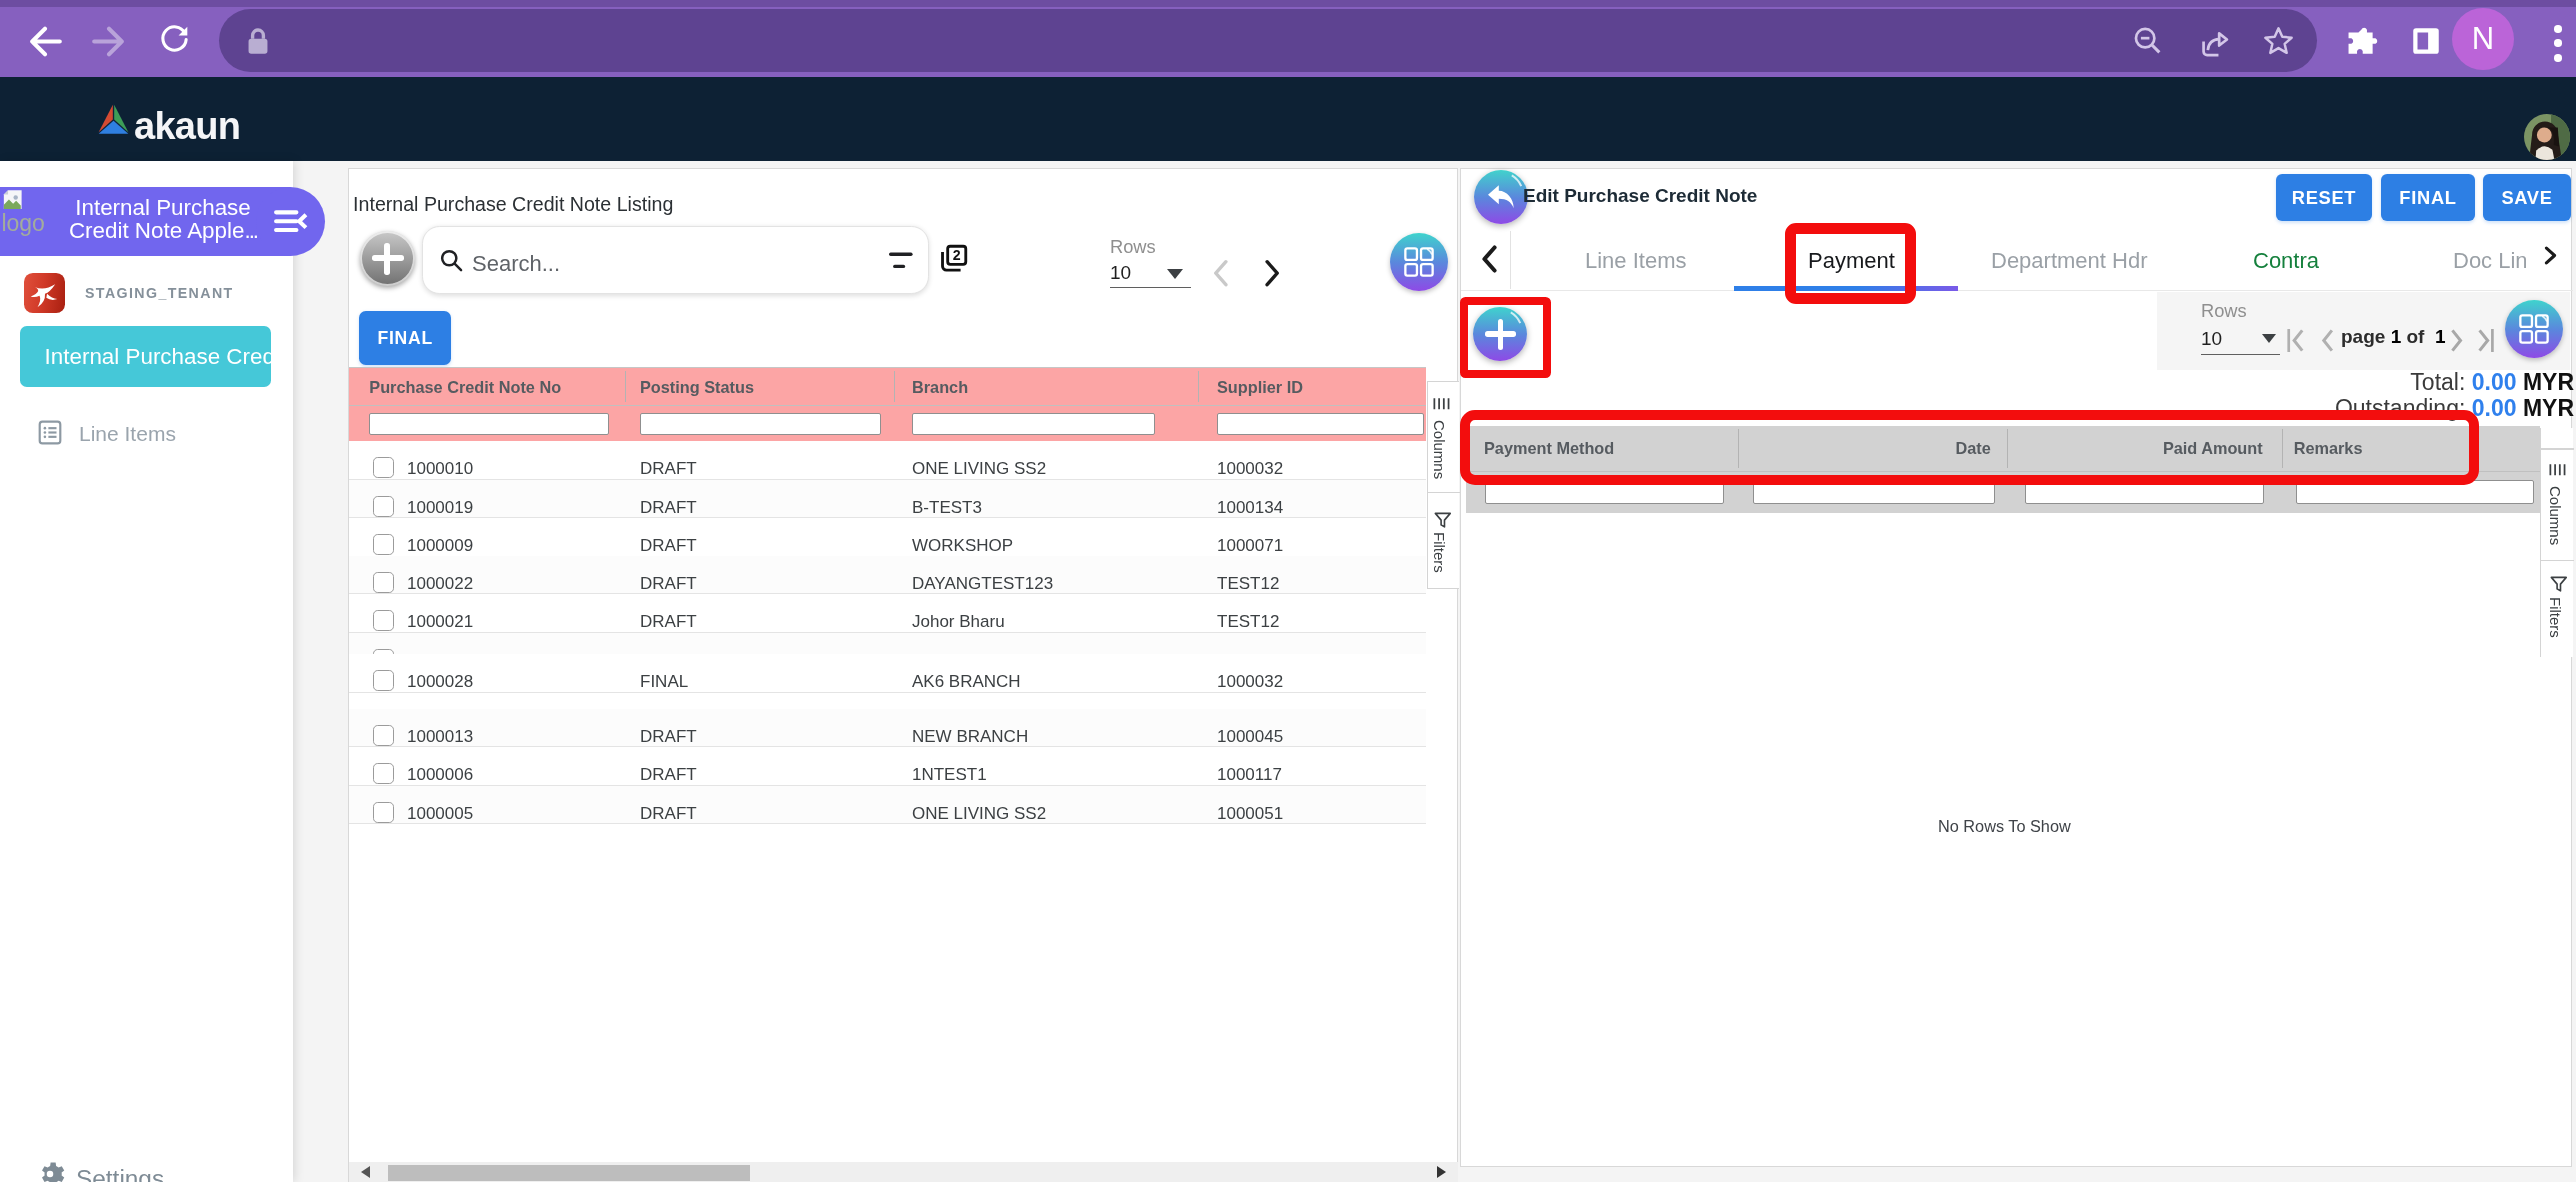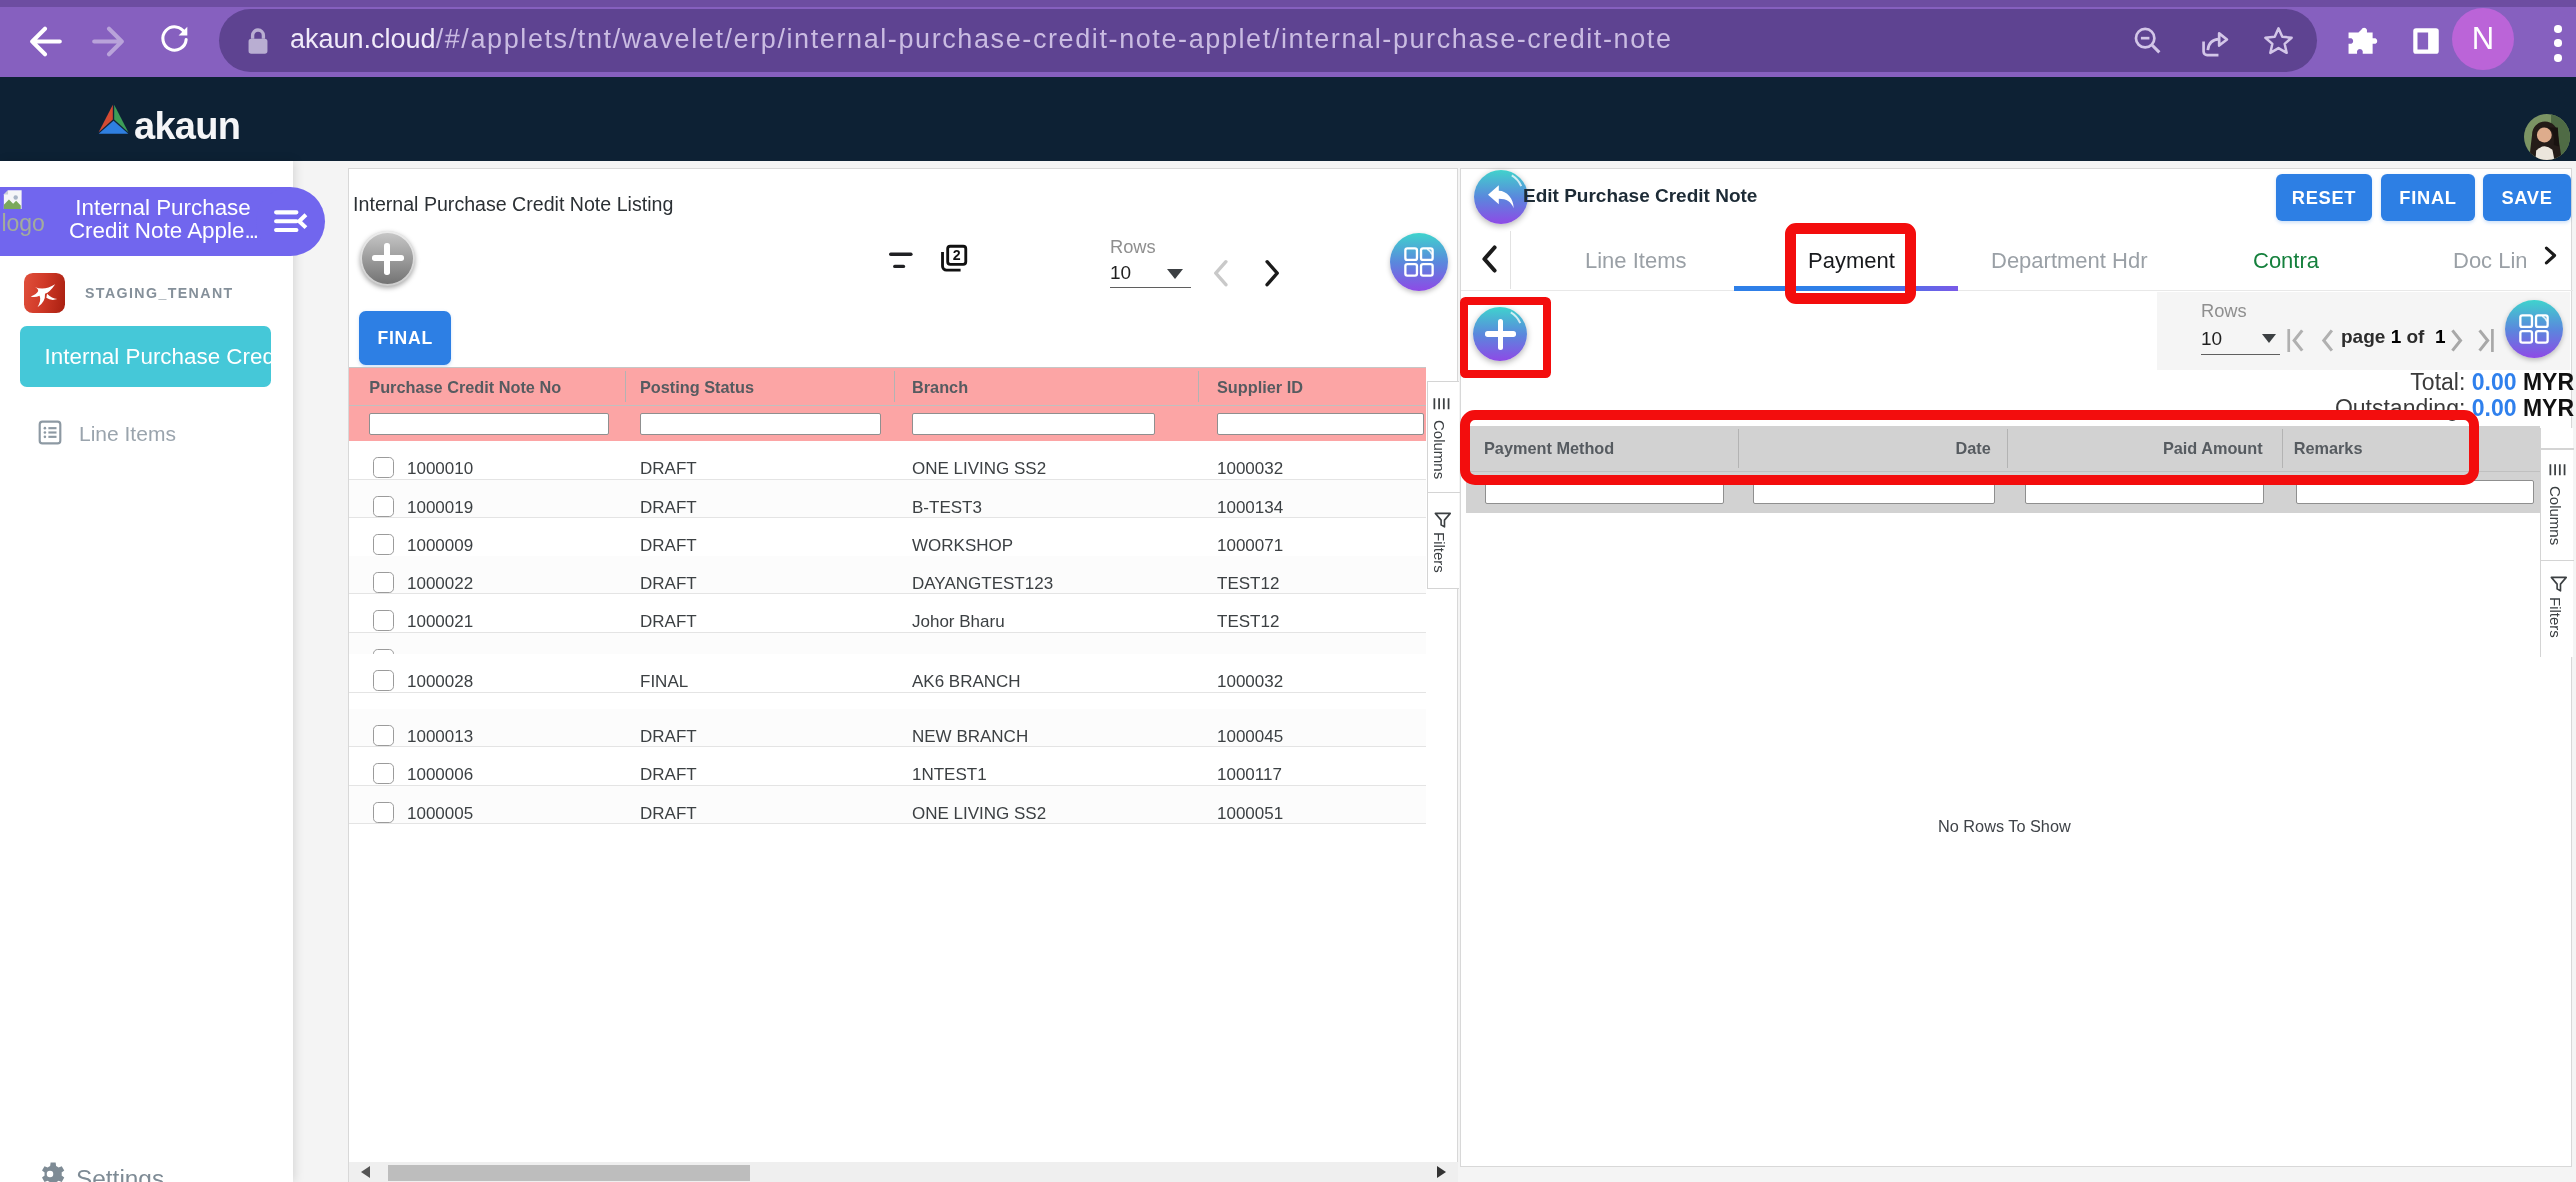--- a/index.html
+++ b/index.html
@@ -26,21 +26,20 @@
     <path d="M19.07 7.5 A8 8 0 1 0 20 12" stroke="#ffffff" stroke-width="2.1" fill="none" stroke-linecap="round"></path>
     <path d="M20.8 3.2 L20.8 9.2 L14.8 9.2 Z" fill="#ffffff"></path>
   </svg>
 
   <div class="a" style="left:219px;top:8.8px;width:2098px;height:63px;background:#5e4391;border-radius:32px;"></div>
 
   <svg class="a" style="left:247px;top:28px;" width="22" height="27" viewBox="0 0 32 40">
     <rect x="2" y="16" width="28" height="22" rx="4" fill="#b9aed2"></rect>
     <path d="M8 16 V11 a8 8 0 0 1 16 0 V16" stroke="#b9aed2" stroke-width="5" fill="none"></path>
   </svg>
-  <div class="a" style="left:290px;top:24.4px;font-size:27px;color:#cabce2;white-space:nowrap;"><span style="color:#f0eaf9;">akaun.cloud</span><span style="letter-spacing:1.6px;">/#/applets/tnt/wavelet/erp/internal-purchase-credit-note-applet/internal-purchase-credit-note</span></div>
 
   <svg class="a" style="left:2131px;top:24.4px;" width="34" height="34" viewBox="0 0 24 24">
     <circle cx="10" cy="10" r="6.5" stroke="#d3c6e8" stroke-width="1.9" fill="none"></circle>
     <path d="M7 10 h6" stroke="#d3c6e8" stroke-width="1.9"></path>
     <path d="M15 15 l5 5" stroke="#d3c6e8" stroke-width="2.2"></path>
   </svg>
 
   <svg class="a" style="left:2196px;top:26px;" width="35" height="34" viewBox="0 0 24 24">
     <path d="M5 11 v7 a2.5 2.5 0 0 0 2.5 2.5 h8" stroke="#d3c6e8" stroke-width="1.9" fill="none"></path>
     <path d="M8 17 c.5-5 3.5-7.5 8-7.7" stroke="#d3c6e8" stroke-width="1.9" fill="none"></path>
@@ -140,20 +139,27 @@
 </div>
 
 <div class="card" id="listing" style="left:348px;top:168px;width:1110px;height:1015px;">
   <div class="a" style="left:4.1px;top:24.4px;font-size:19.6px;font-weight:500;color:#2b3034;">Internal Purchase Credit Note Listing</div>
 
   <div class="a" style="left:11px;top:62px;width:55px;height:55px;border-radius:50%;background:linear-gradient(180deg,#c9c9c9,#707070);box-shadow:0 2px 5.4px rgba(0,0,0,0.35), inset 0 0 0 2px rgba(255,255,255,0.65);">
     <div class="a" style="left:11.5px;top:24.4px;width:32px;height:6.1px;background:#fff;border-radius:2.7px;"></div>
     <div class="a" style="left:24.4px;top:11.5px;width:6.1px;height:32px;background:#fff;border-radius:2.7px;"></div>
   </div>
 
+  <div class="a" style="left:73px;top:57px;width:507px;height:68px;background:#fff;border:1.4px solid #e3e3e3;border-radius:17.6px;box-shadow:0 1.4px 5.4px rgba(0,0,0,0.13);">
+    <svg class="a" style="left:15px;top:20.3px;" width="27" height="27" viewBox="0 0 24 24">
+      <circle cx="10" cy="10" r="6.3" stroke="#202124" stroke-width="2.2" fill="none"></circle>
+      <path d="M15 15 l5.5 5.5" stroke="#202124" stroke-width="2.2" stroke-linecap="round"></path>
+    </svg>
+    <div class="a" style="left:49px;top:24.4px;font-size:22px;color:#5f6368;">Search...</div>
+  </div>
 
   <svg class="a" style="left:539px;top:81px;" width="31" height="22" viewBox="0 0 46 32">
     <path d="M4 6 h30" stroke="#202124" stroke-width="5" stroke-linecap="round"></path>
     <path d="M10 24 h13" stroke="#202124" stroke-width="5" stroke-linecap="round"></path>
   </svg>
 
   <svg class="a" style="left:589px;top:74px;" width="31" height="31" viewBox="0 0 24 24">
     <rect x="7.5" y="2.5" width="14" height="14" rx="2" stroke="#111" stroke-width="2.2" fill="none"></rect>
     <path d="M3.5 7 v11 a3 3 0 0 0 3 3 h11" stroke="#111" stroke-width="2.2" fill="none"></path>
     <text x="14.5" y="13.4" font-size="11" font-weight="bold" fill="#111" text-anchor="middle" font-family="Liberation Sans">2</text>

